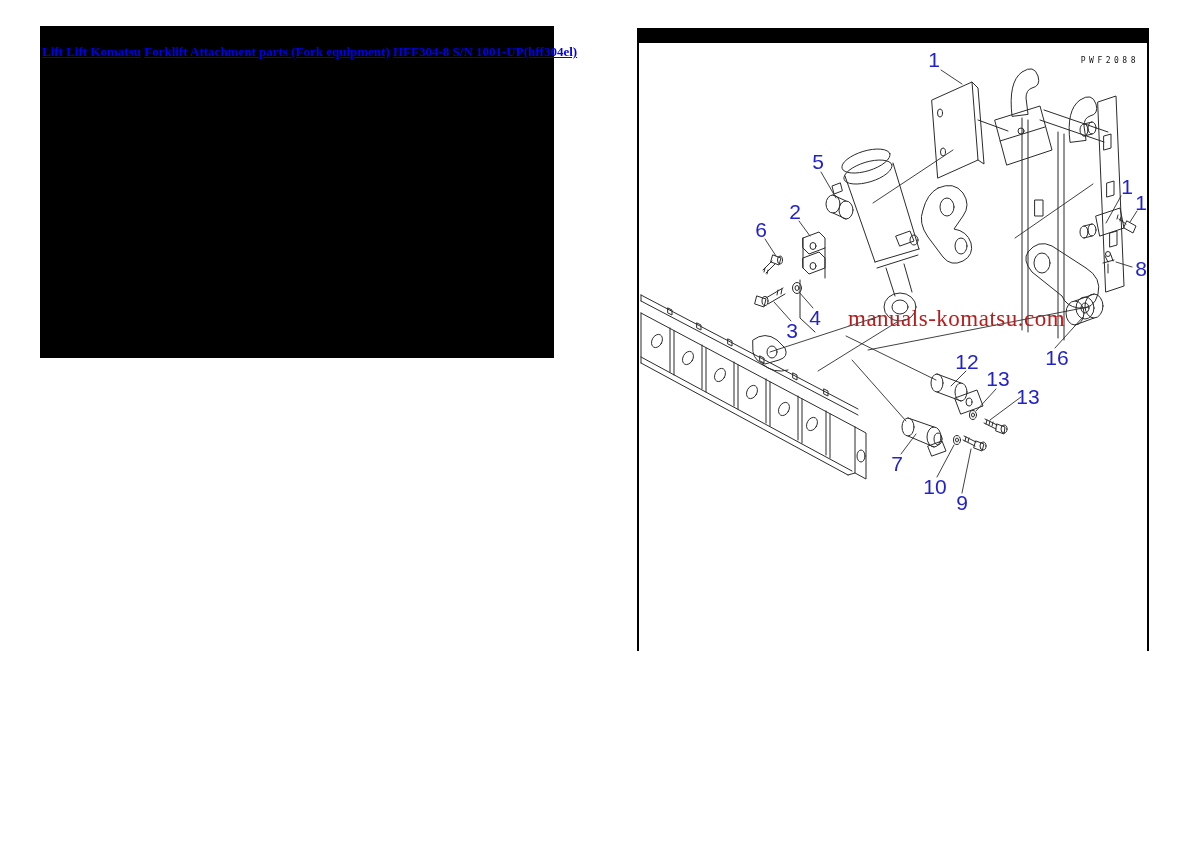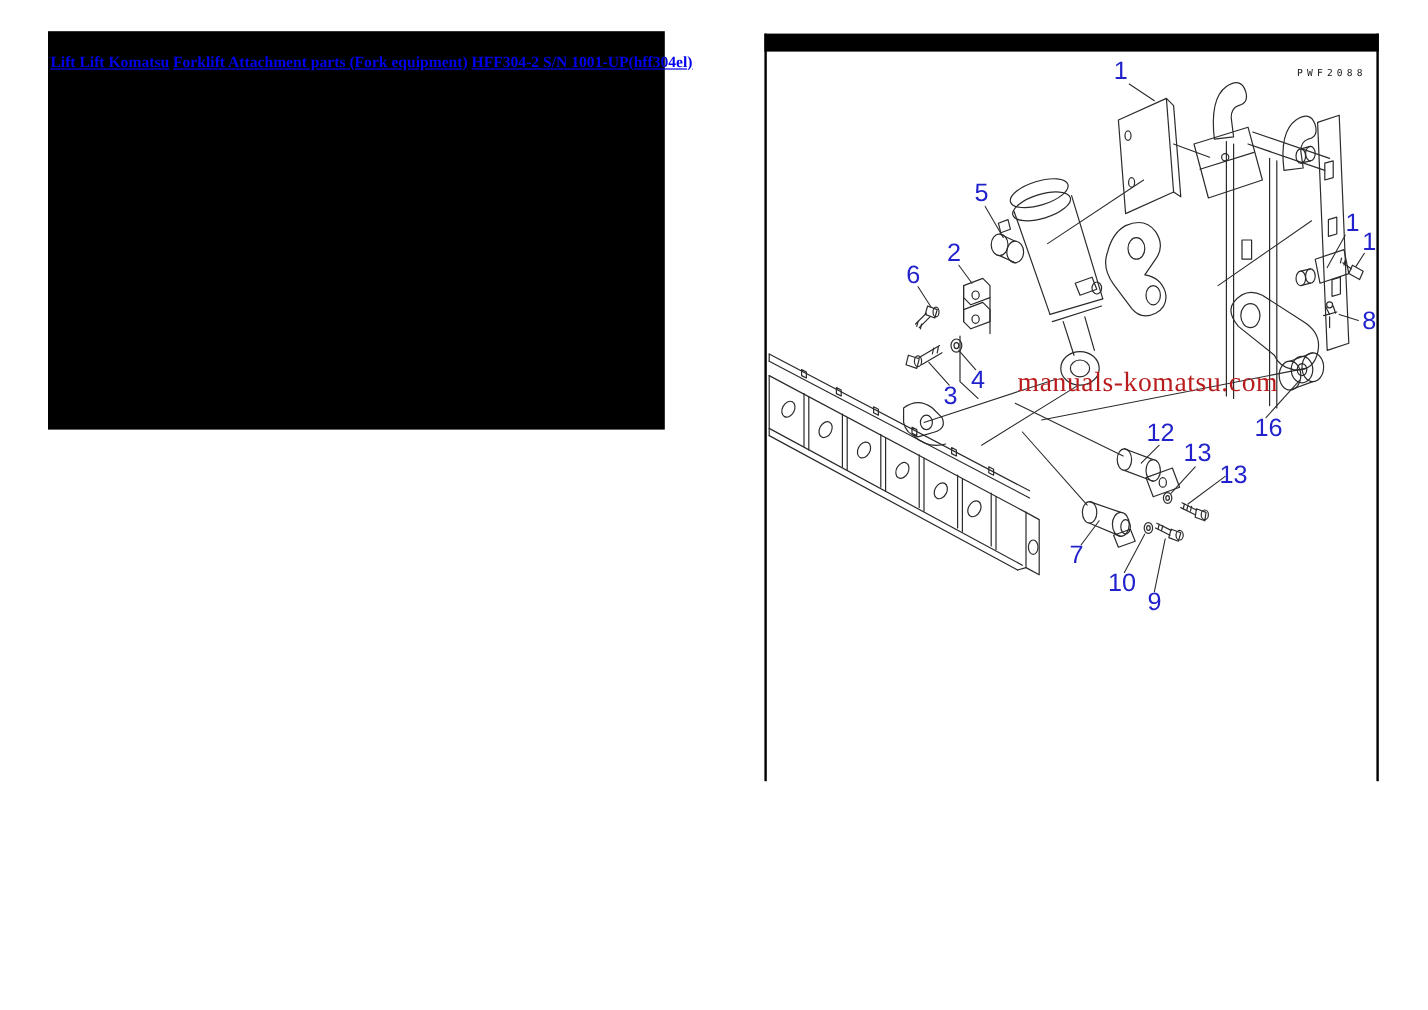--- a/index.html
+++ b/index.html
@@ -44,21 +44,21 @@
   svg.lineart{position:absolute;left:637px;top:28px;}
   svg.lineart *{vector-effect:non-scaling-stroke;}
 </style>
 </head>
 <body>
 
 <div class="banner">
   <div class="linkline">
     <a>Lift Lift Komatsu</a>
     <a>Forklift Attachment parts (Fork equipment)</a>
-    <a>HFF304-2 S/N 1001-UP(hff304el)</a>
+    <a>HFF304-8 S/N 1001-UP(hff304el)</a>
   </div>
 </div>
 
 <div class="frame">
   <div class="topbar"></div>
   <div class="drawing-code">PWF2088</div>
 </div>
 
 <svg class="lineart" width="512" height="623" viewBox="637 28 512 623" fill="none" stroke="#2b2b2b" stroke-width="1" stroke-linejoin="round" stroke-linecap="round">
 

